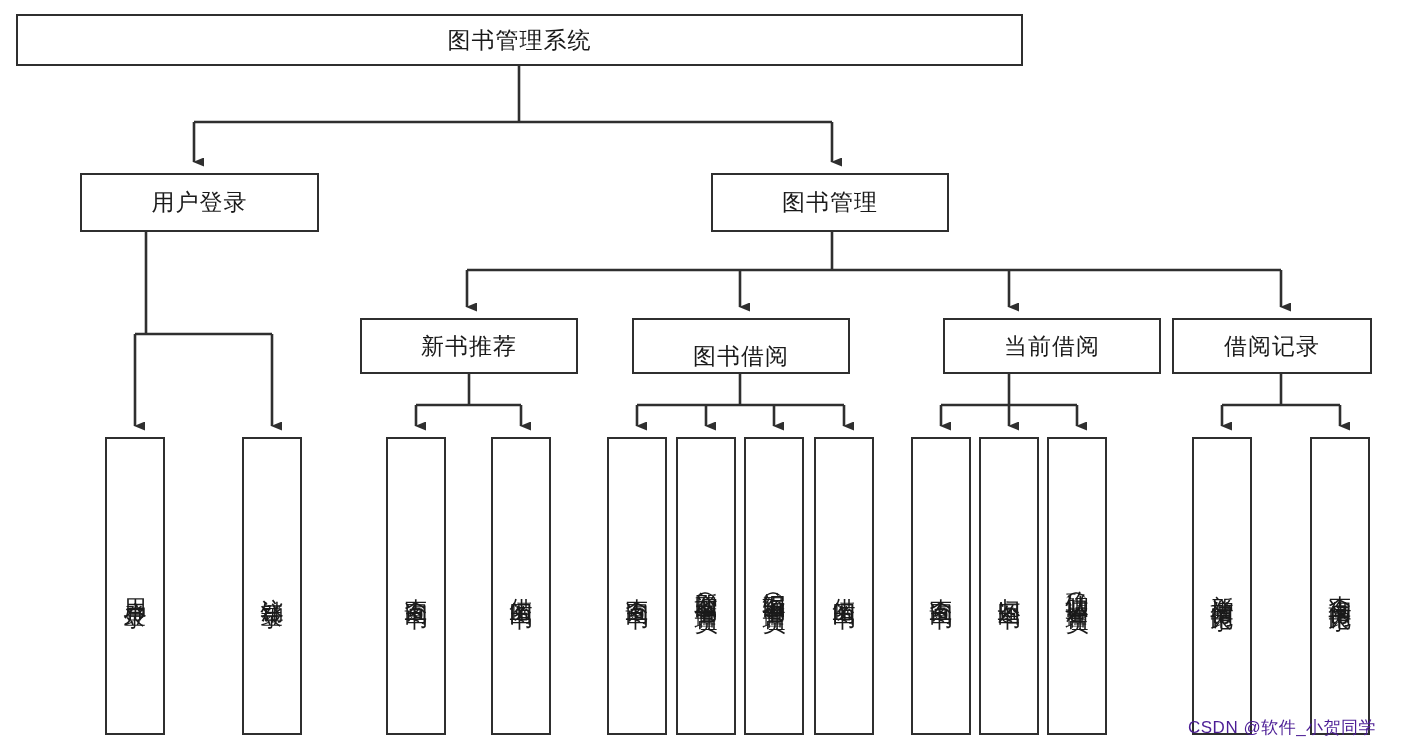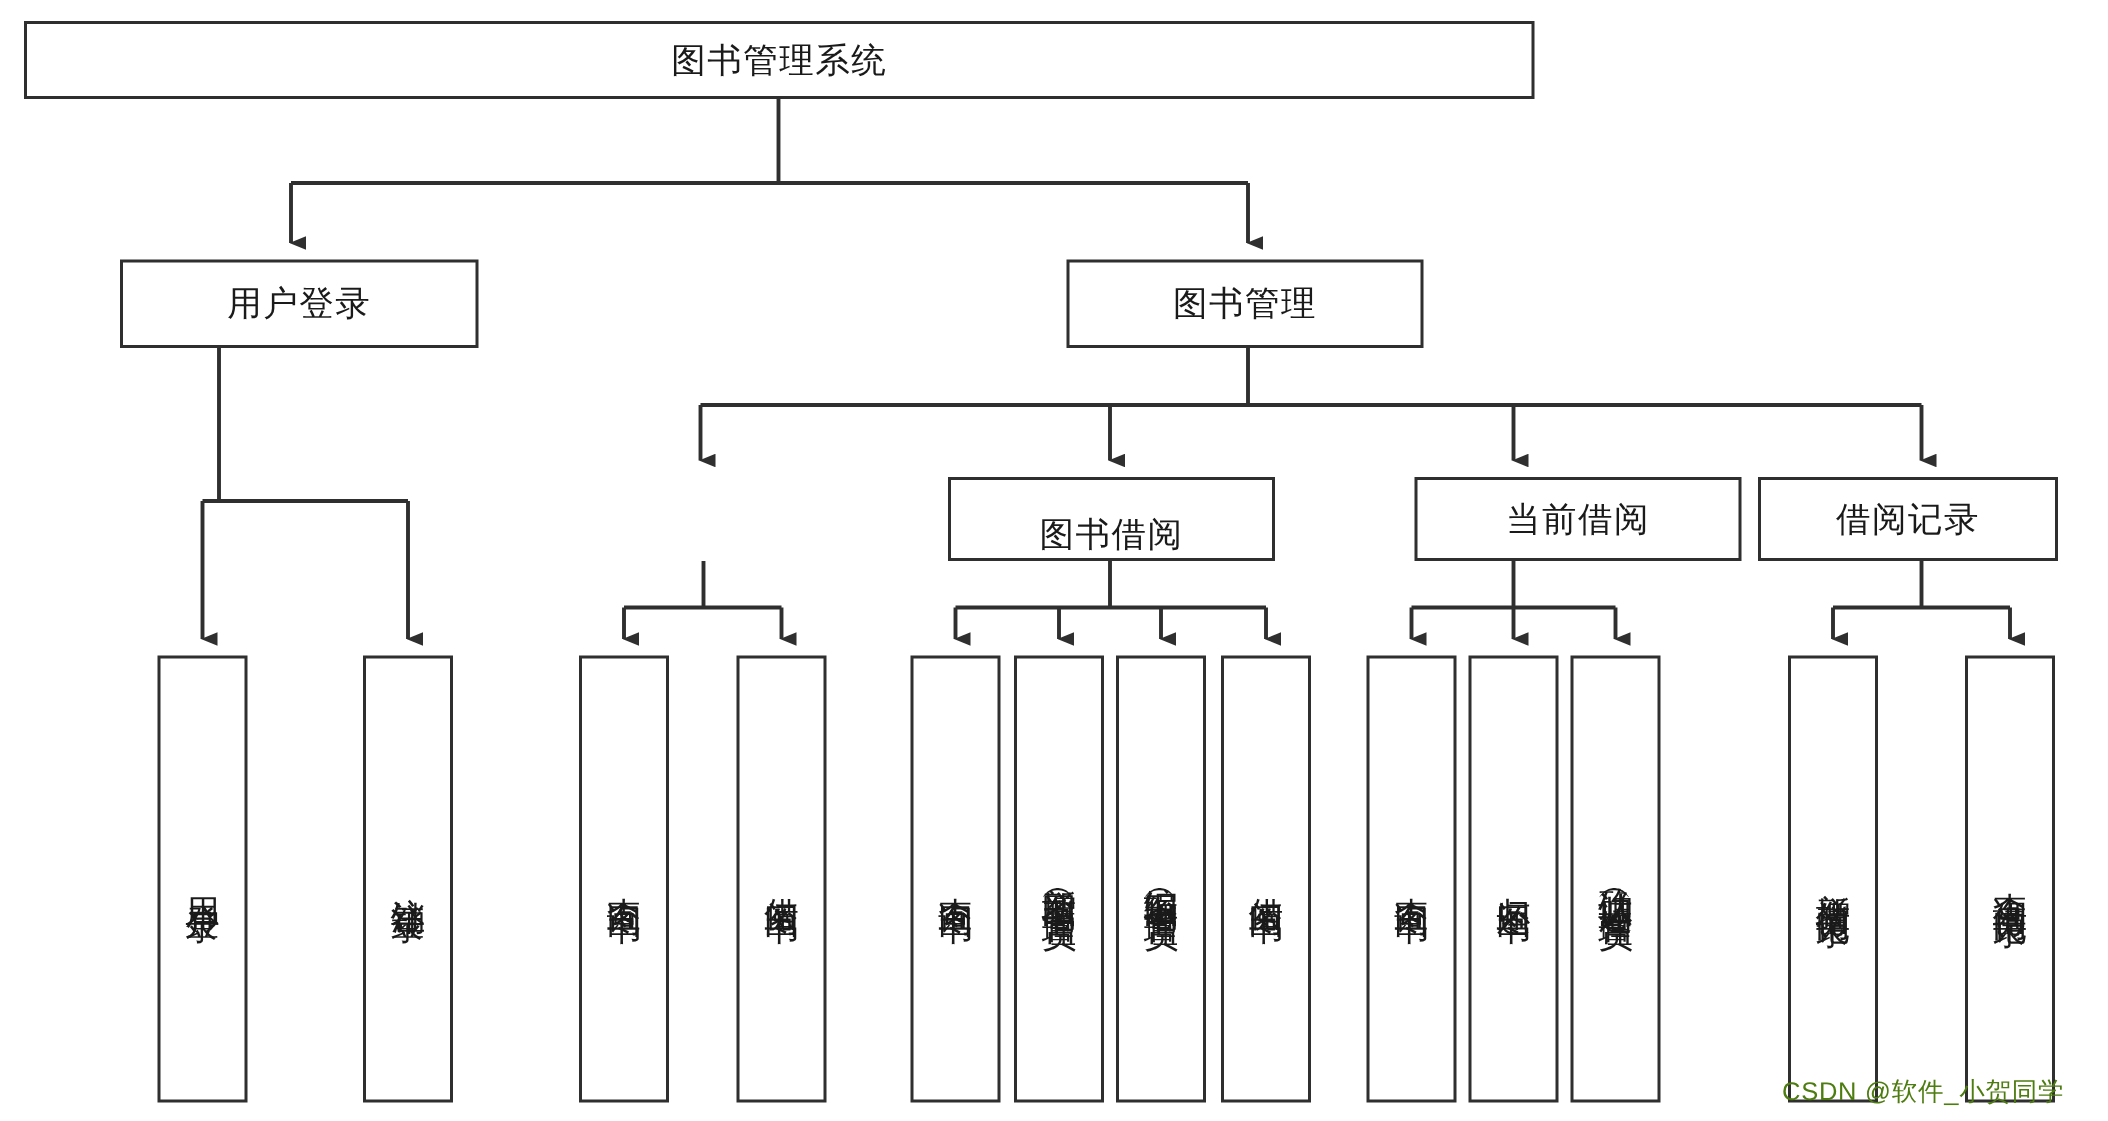--- a/index.html
+++ b/index.html
@@ -47,21 +47,21 @@
     text-orientation: upright;
     letter-spacing: 3px;
     white-space: nowrap;
     line-height: 1;
   }
   .watermark {
     position: absolute;
     left: 1188px;
     top: 716px;
     font-size: 17px;
-    color: #4d7c0f;
+    color: #4c1d95;
     white-space: nowrap;
     letter-spacing: 0.5px;
   }
 </style>
 </head>
 <body>
 
 <div id="diagram-root">
 
   <svg id="diagram-svg" viewBox="0 0 1405 747" xmlns="http://www.w3.org/2000/svg">
@@ -118,20 +118,23 @@
     <span>图书管理系统</span>
   </div>
 
   <div class="node node-h" style="left:80px; top:173px; width:239px; height:59px;">
     <span>用户登录</span>
   </div>
   <div class="node node-h" style="left:711px; top:173px; width:238px; height:59px;">
     <span>图书管理</span>
   </div>
 
+  <div class="node node-h" style="left:360px; top:318px; width:218px; height:56px;">
+    <span>新书推荐</span>
+  </div>
   <div class="node node-h" style="left:632px; top:318px; width:218px; height:56px;align-items:flex-end;">
     <span>图书借阅</span>
   </div>
   <div class="node node-h" style="left:900px; top:318px; width:218px; height:56px;margin-left:43px;">
     <span>当前借阅</span>
   </div>
   <div class="node node-h" style="left:1172px; top:318px; width:200px; height:56px;">
     <span>借阅记录</span>
   </div>
 

